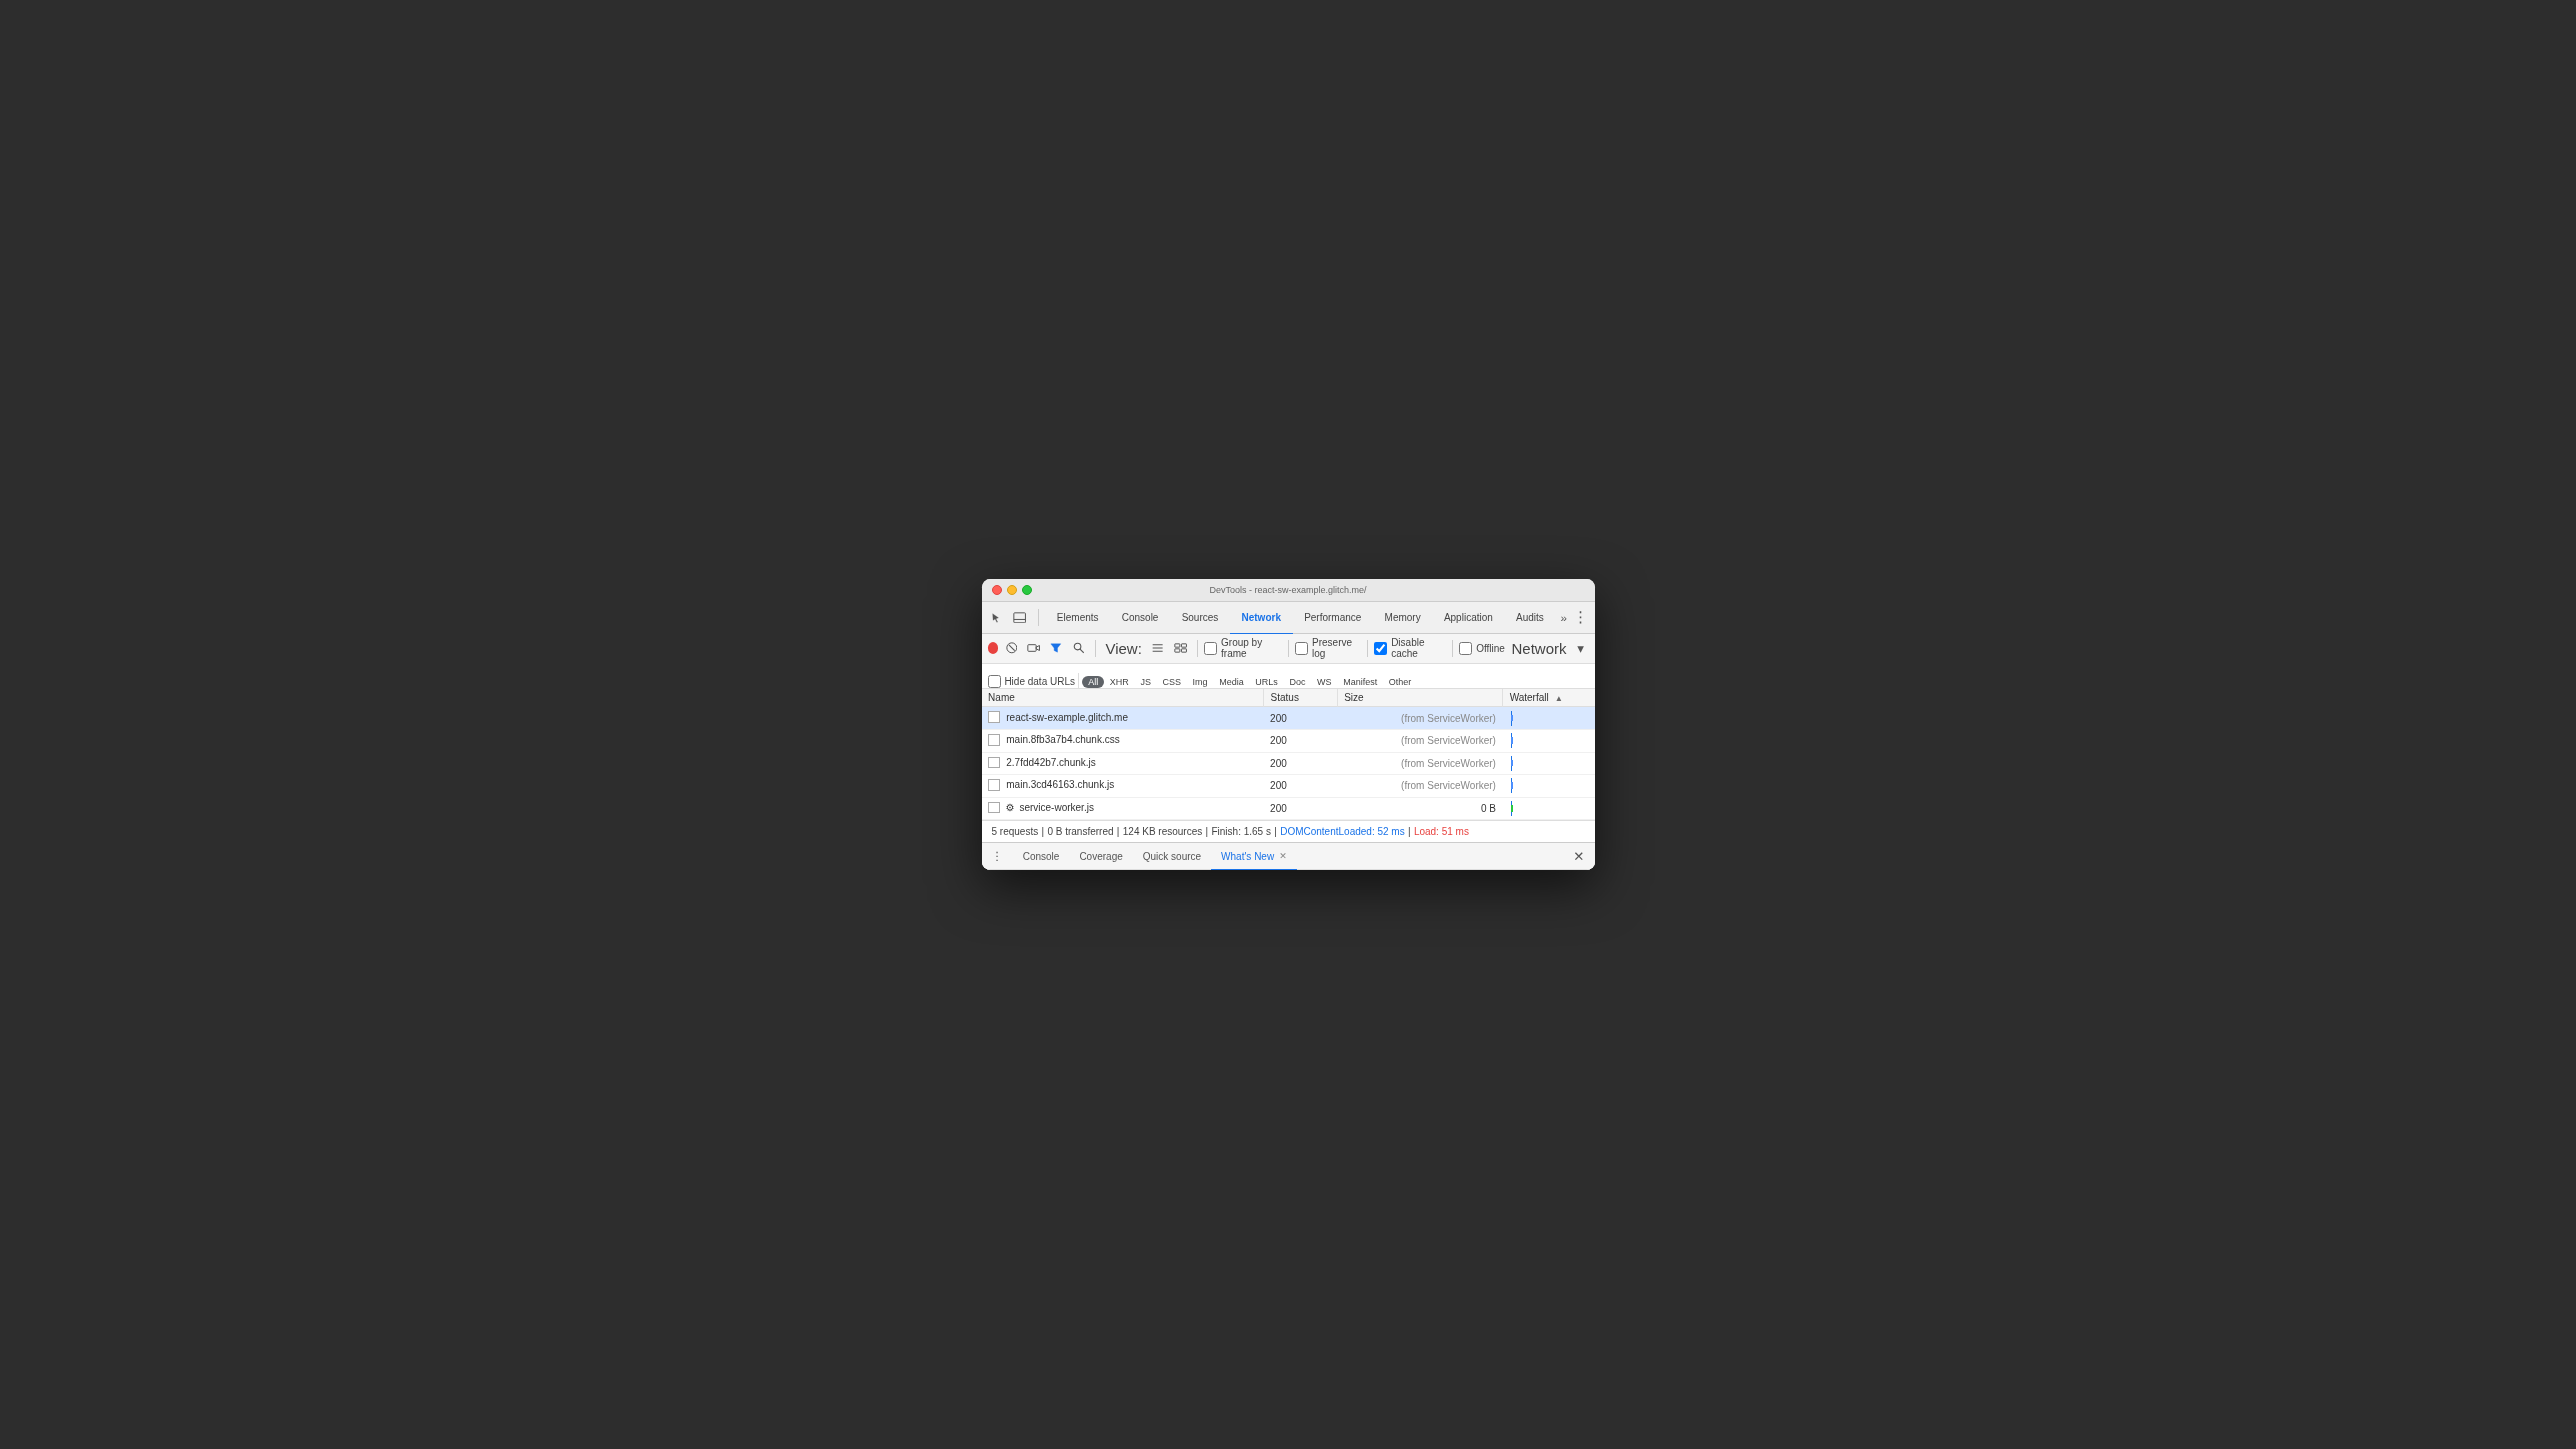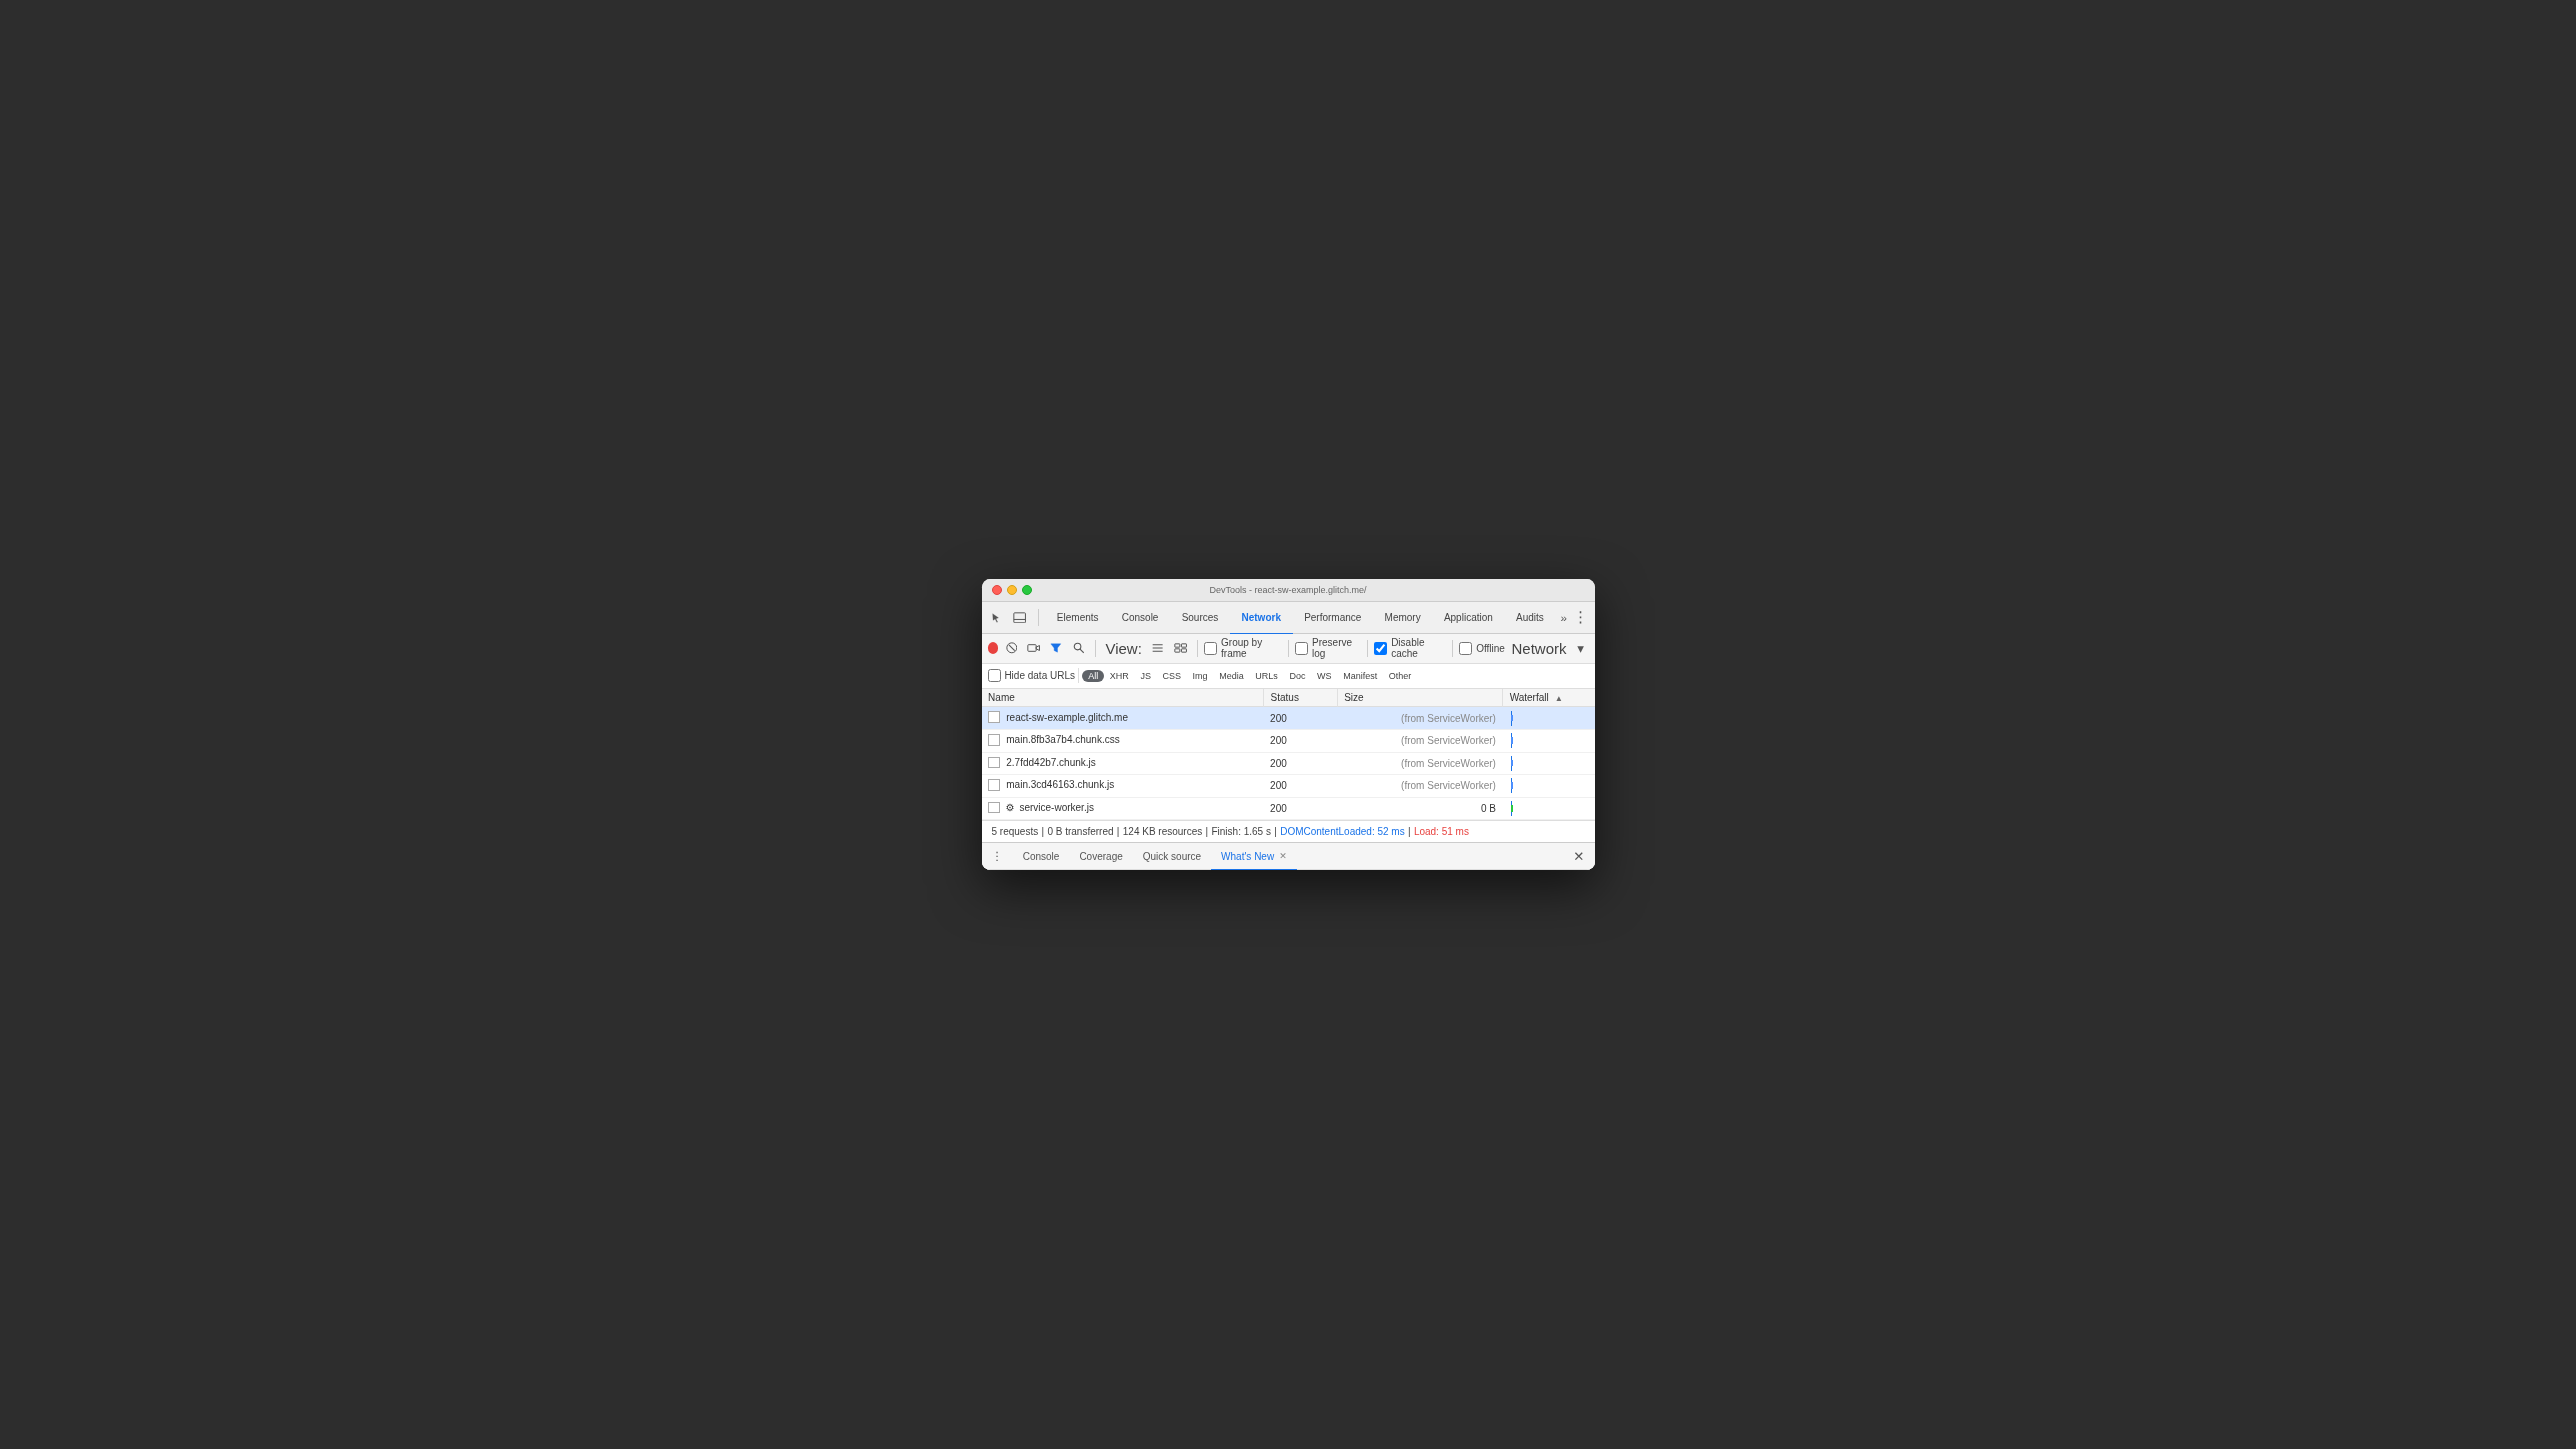--- a/index.html
+++ b/index.html
@@ -165,21 +165,21 @@
       height: 16.6px;
       display: flex;
       align-items: center;
       justify-content: center;
       cursor: pointer;
       color: #555;
     }
     
     .filter-bar {
       display: flex;
-      align-items: center;
+      align-items: flex-end;
       background: #fff;
       border-bottom: 0.8px solid #ddd;
       padding: 0 6.6px;
       height: 25px;
     }
     .filter-checkbox {
       display: flex;
       align-items: center;
       gap: 3.3px;
       font-size: 10px;

